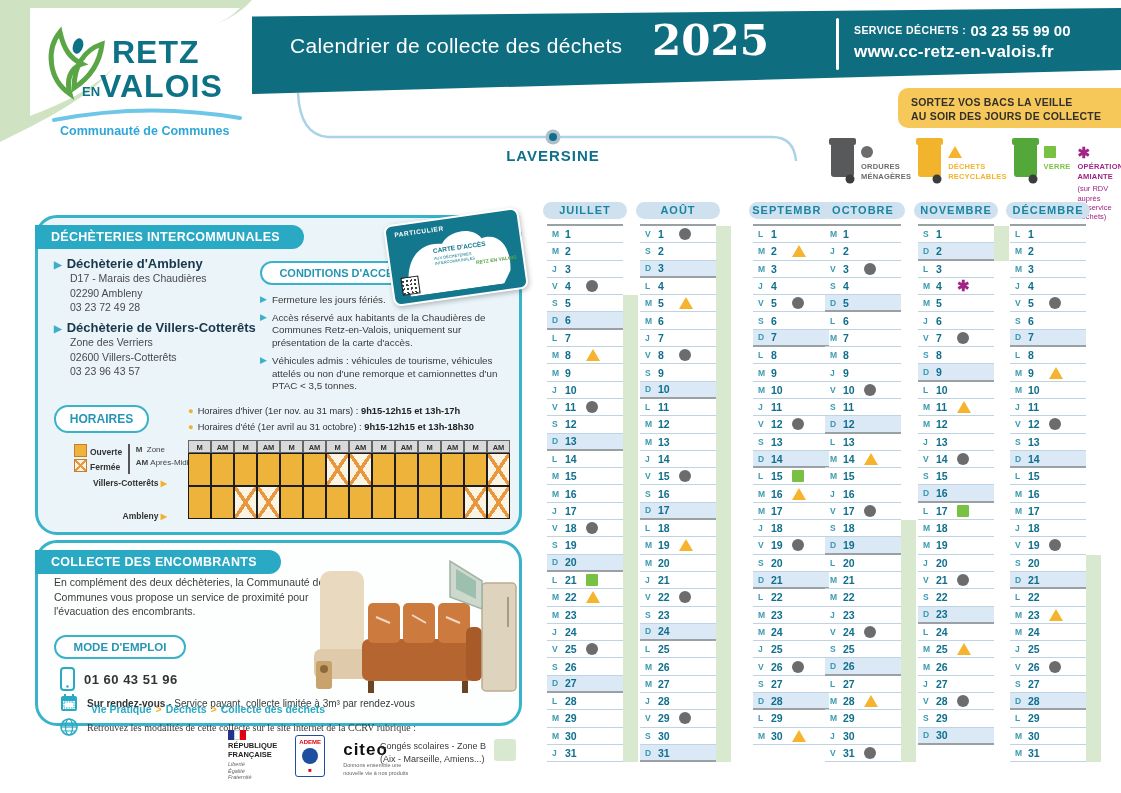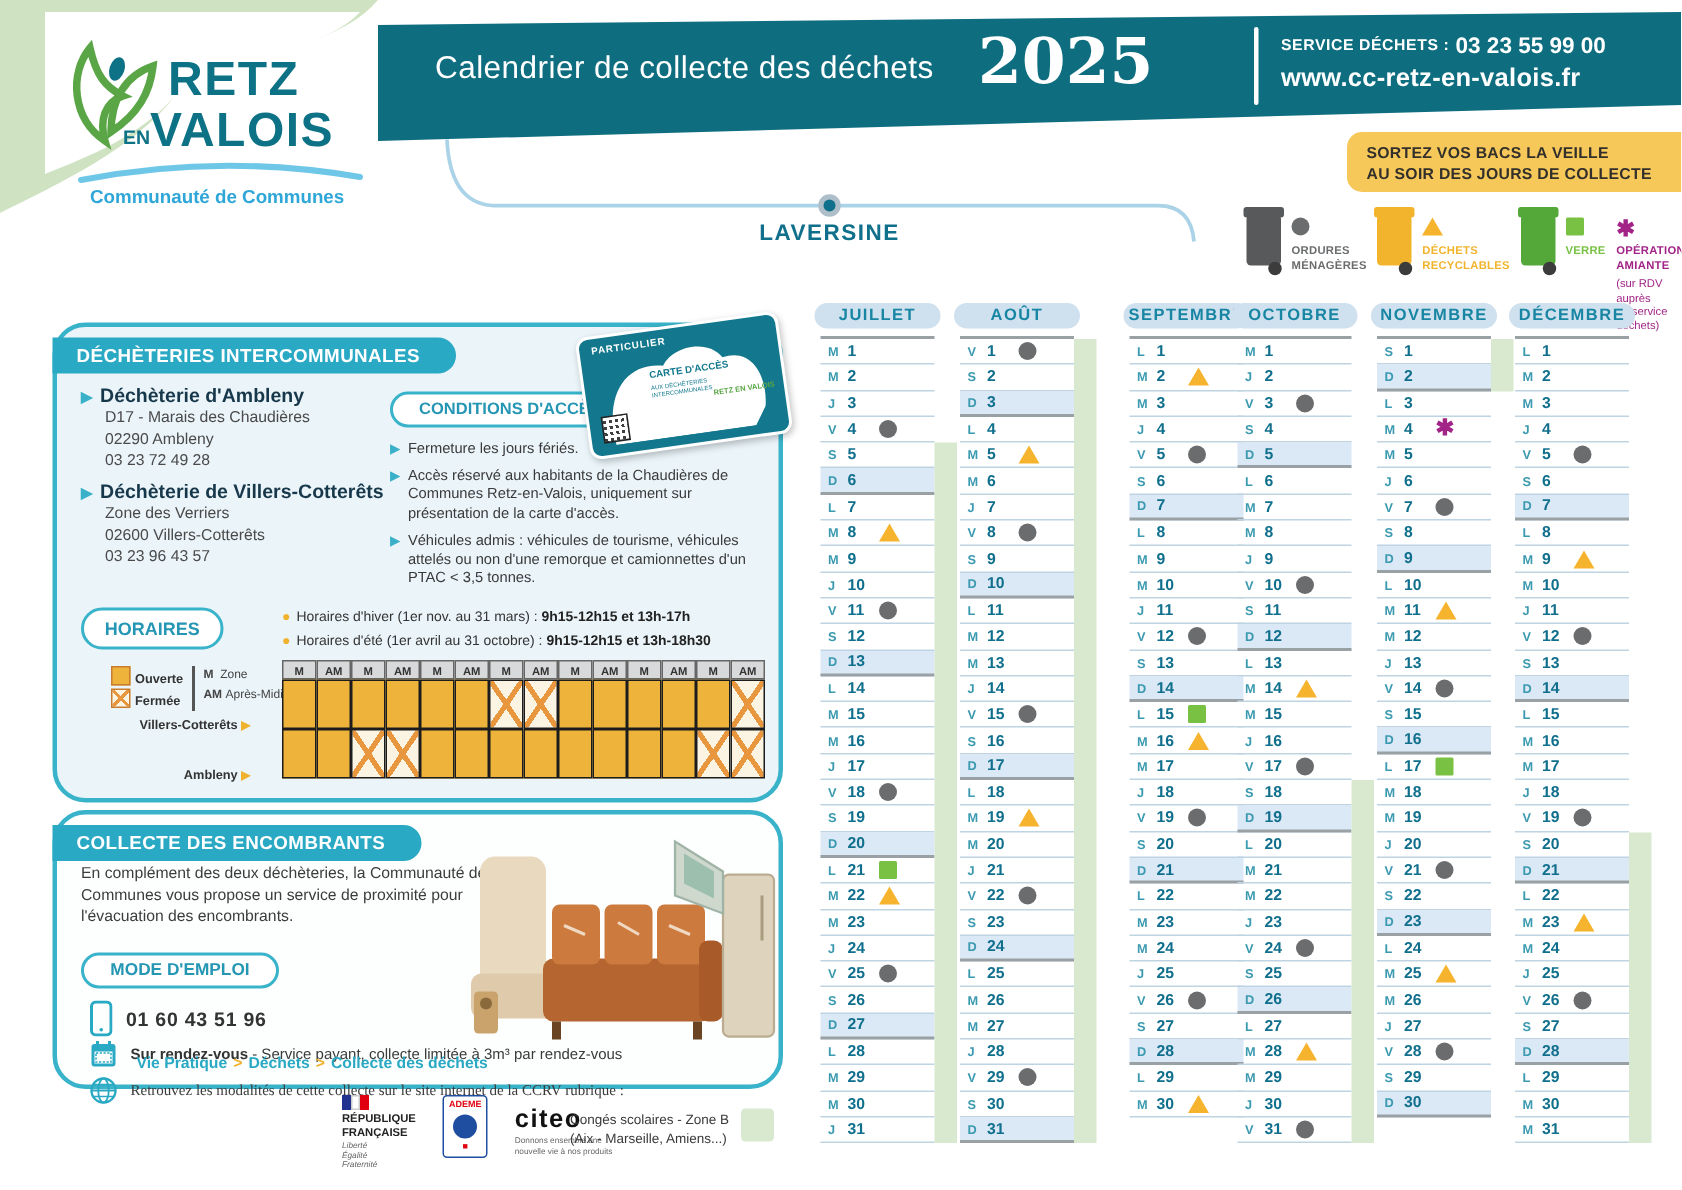--- a/index.html
+++ b/index.html
@@ -123,21 +123,21 @@
   .month-body{margin-top:5px;border-top:2px solid #9aa1a5;}
   .day-row{height:17.3px;box-sizing:border-box;display:flex;align-items:center;
     border-bottom:1px solid #bfd4e2;padding-left:5px;}
   .day-row.sun{background:#dbe8f6;border-bottom:2px solid #9aa1a5;}
   .day-letter{width:13px;font-size:8.5px;color:#3b9ab0;font-weight:bold;}
   .day-num{width:18px;font-size:10.5px;font-weight:bold;color:#0f6f8c;}
   .day-mark{margin-left:3px;display:flex;align-items:center;}
   .holiday-band{position:absolute;left:76px;width:15px;background:#d8e9cf;}
 
   
-  #footer-logos{position:absolute;left:228px;top:730px;display:flex;align-items:flex-start;gap:18px;}
+  #footer-logos{position:absolute;left:228px;top:730px;display:flex;align-items:center;gap:18px;}
   #rf-flag{display:flex;margin-bottom:2px;}
   #rf-flag span{width:6px;height:10px;display:inline-block;}
   .rf-name{font-size:7.5px;font-weight:bold;color:#222;line-height:1.15;}
   .rf-motto{font-size:5.5px;color:#666;font-style:italic;line-height:1.2;margin-top:2px;}
   #ademe-logo{width:30px;height:42px;border:1.5px solid #1f4ea1;border-radius:3px;position:relative;
     display:flex;flex-direction:column;align-items:center;justify-content:space-between;padding:3px 0;box-sizing:border-box;}
   .ademe-red{color:#e1000f;font-size:6px;font-weight:bold;}
   .ademe-globe{width:16px;height:16px;border-radius:50%;background:#1f4ea1;}
   #citeo-logo{margin-top:6px;}
   .citeo-word{font-size:17px;font-weight:bold;color:#111;letter-spacing:1px;}

